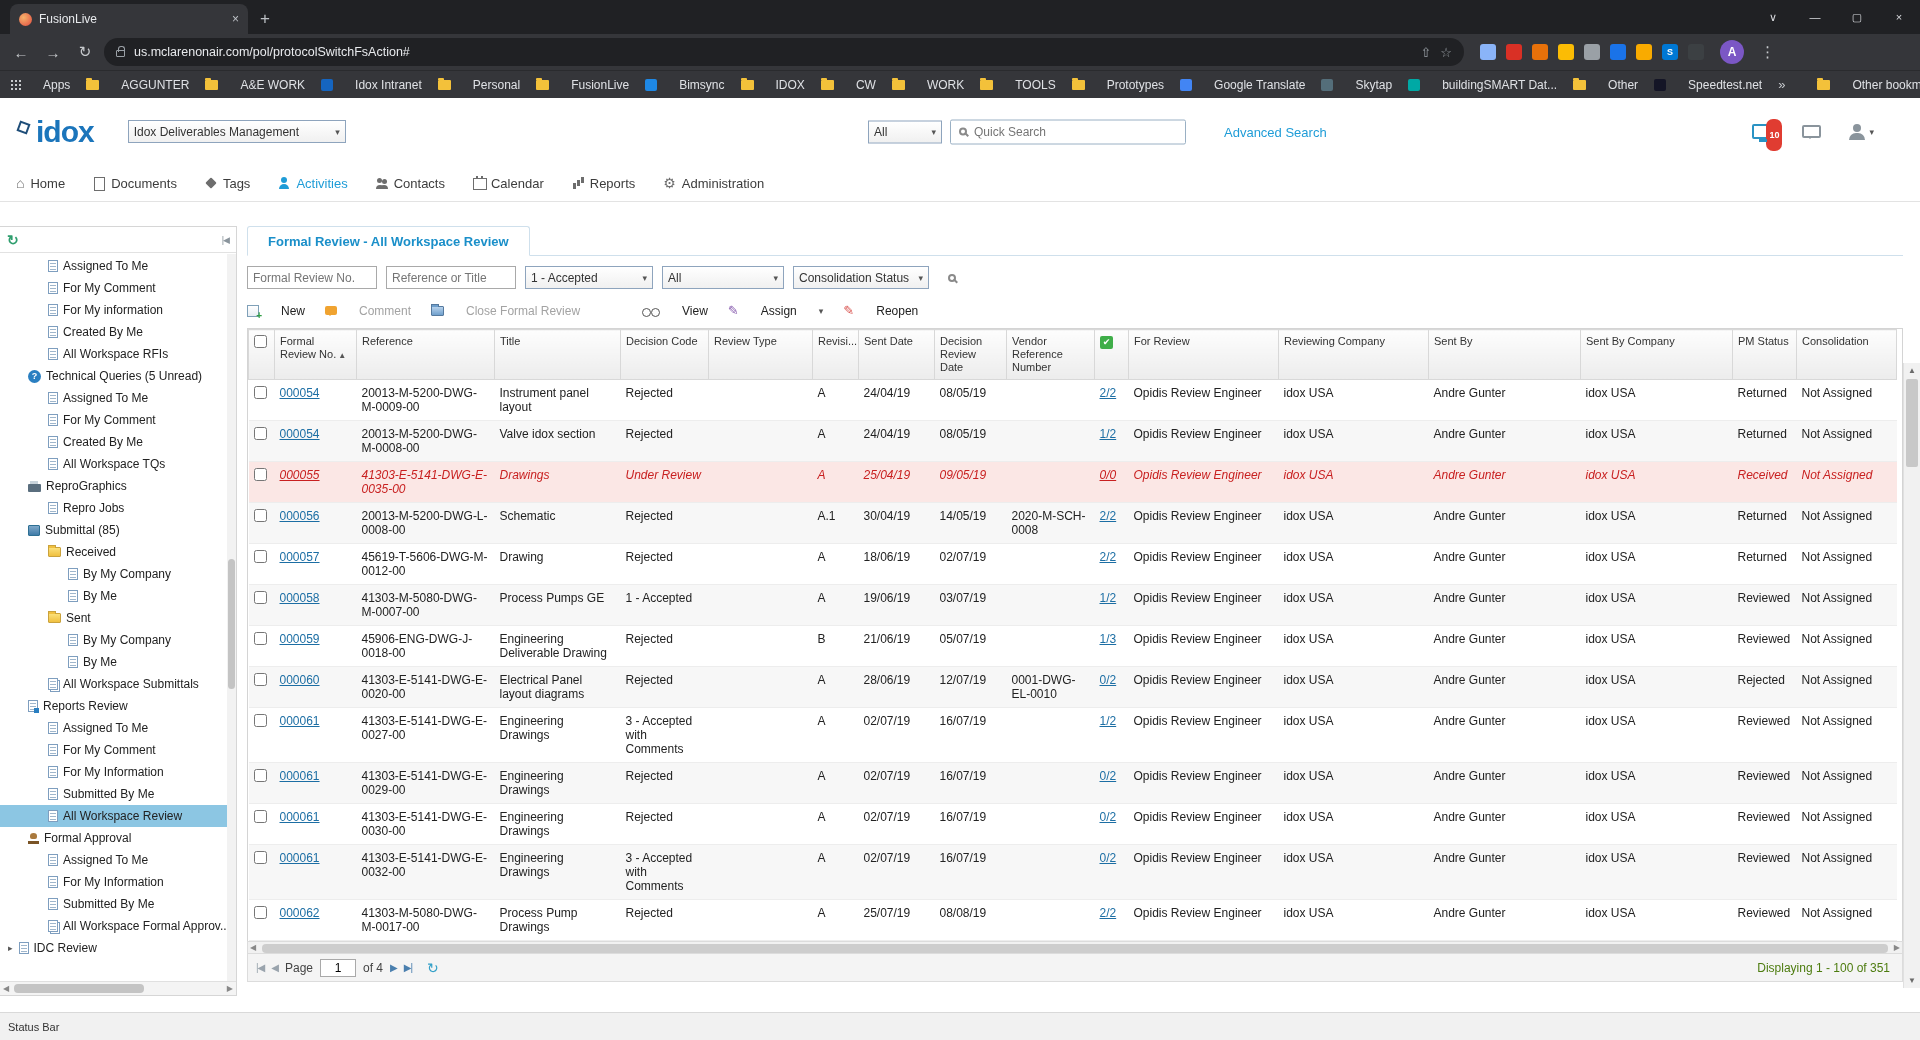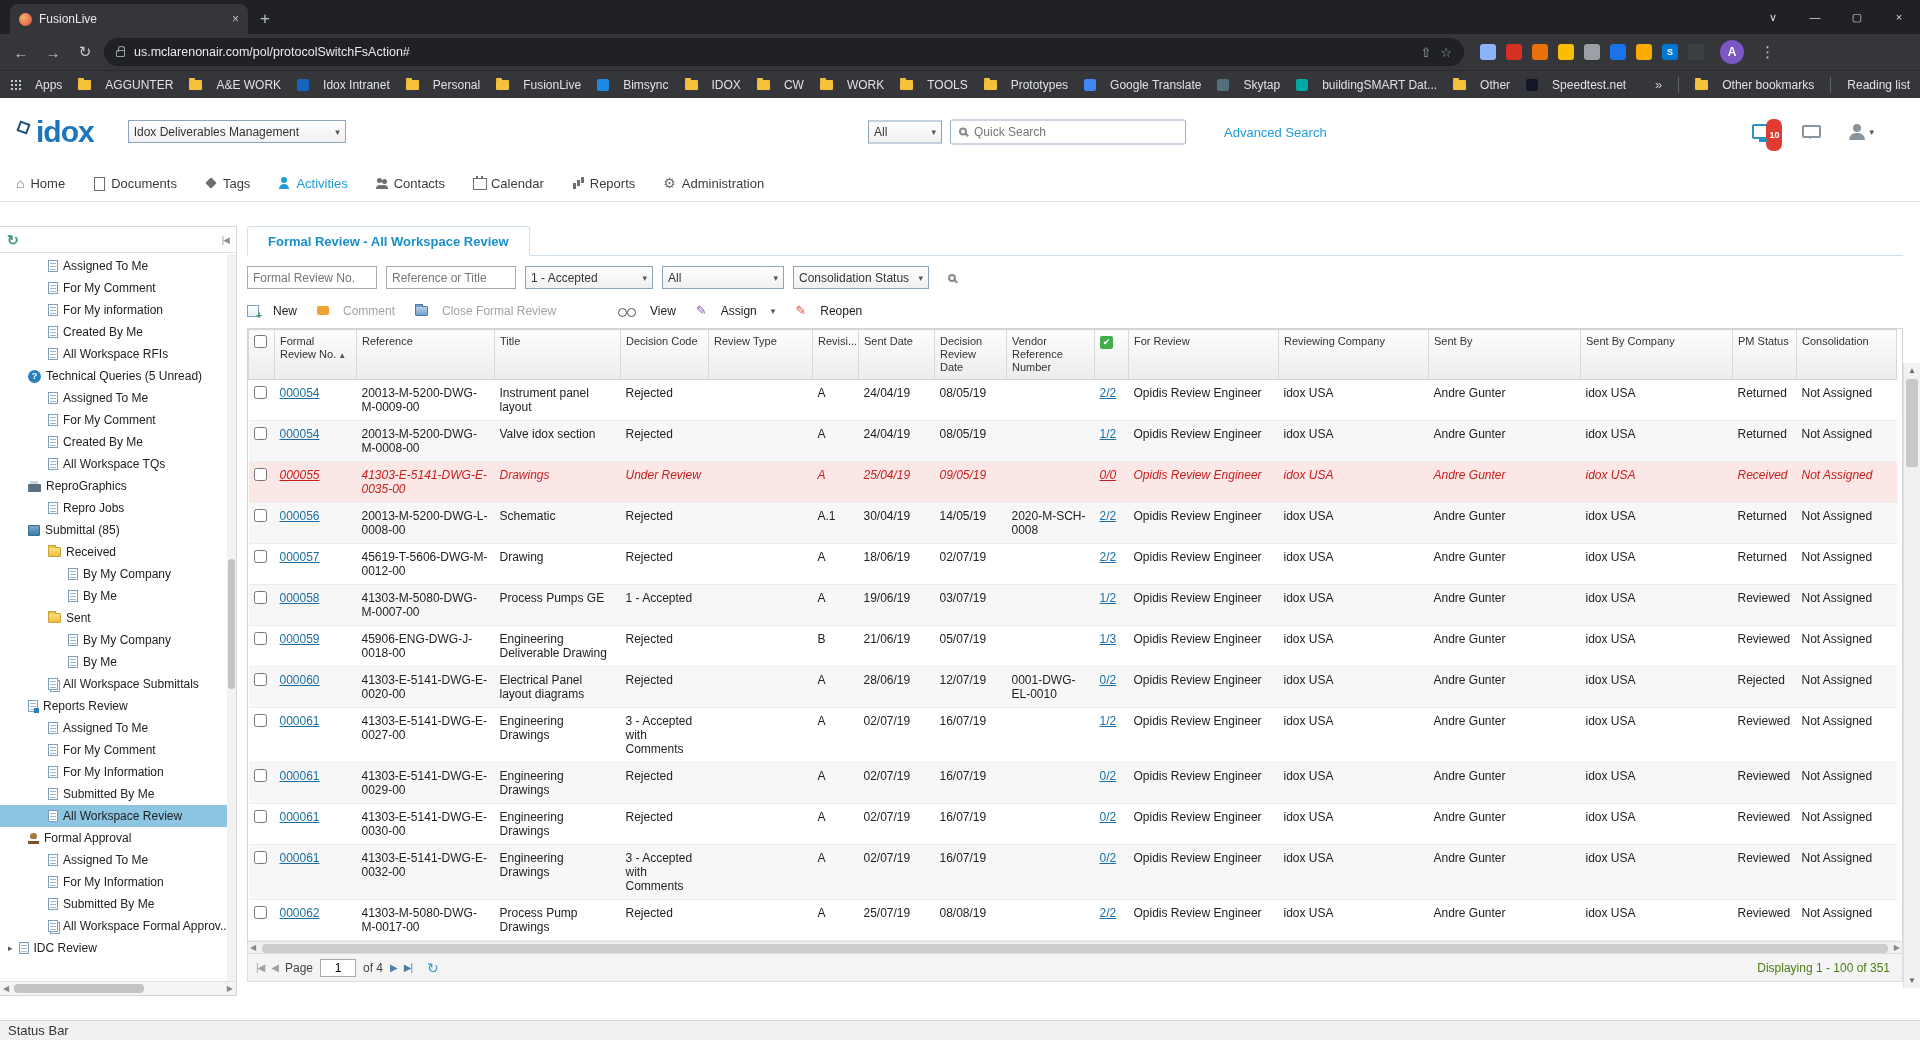--- a/index.html
+++ b/index.html
@@ -20,21 +20,21 @@
   .omnibox{width:1360px;height:28px;background:#202124;border-radius:14px;display:flex;align-items:center;gap:9px;padding:0 12px;color:#e8eaed;font-size:12.5px}
   .i-lock{width:9px;height:7px;border:1.5px solid #9aa0a6;border-radius:1px;position:relative;margin-top:3px}
   .i-lock::before{content:"";position:absolute;top:-5px;left:1px;width:5px;height:5px;border:1.5px solid #9aa0a6;border-bottom:none;border-radius:3px 3px 0 0}
   .omni-url{flex:1;white-space:nowrap;overflow:hidden}
   .omni-ic{color:#9aa0a6;font-size:13px}
   .ext-row{display:flex;align-items:center;gap:10px;margin-left:10px}
   .ext-ic{width:16px;height:16px;border-radius:3px;display:flex;align-items:center;justify-content:center;color:#fff;font-size:9px;font-weight:700}
   .avatar{width:24px;height:24px;border-radius:50%;background:#7b57c5;color:#fff;display:flex;align-items:center;justify-content:center;font-size:12px;font-weight:700;margin-left:10px}
   .menu-dots{color:#c7cacd;font-size:15px;margin:0 6px 0 10px}
   .bookmarks{height:28px;background:#35363a;border-top:1px solid #2a2b2e;display:flex;align-items:center;padding:0 10px;gap:16px;color:#dfe1e5;font-size:12px;flex:0 0 auto}
-  .bm{display:flex;align-items:center;gap:14px;white-space:nowrap}
+  .bm{display:flex;align-items:center;gap:22px;white-space:nowrap}
   .bm-folder{width:13px;height:10px;background:#f3c13a;border-radius:1px;position:relative;flex:0 0 auto}
   .bm-folder::before{content:"";position:absolute;top:-2px;left:0;width:6px;height:2px;background:#f3c13a;border-radius:1px 1px 0 0}
   .bm-site{width:12px;height:12px;border-radius:2px;flex:0 0 auto}
   .i-apps{width:11px;height:11px;background-image:radial-gradient(#c7cacd 1.2px,transparent 1.4px);background-size:4px 4px}
   .bm-overflow{color:#c7cacd;font-size:13px;margin-left:auto}
   .bm-sep{width:1px;height:16px;background:#5f6368}
 
   
   .app-header{height:67px;background:#fff;display:flex;align-items:center;padding:0 18px;position:relative;flex:0 0 auto}
   .logo{display:flex;align-items:flex-end;gap:7px;margin-right:34px}
@@ -111,21 +111,21 @@
   
   .main{flex:1;min-width:0;padding:0 17px 16px 10px;display:flex;flex-direction:column;position:relative}
   .content-tab-row{height:30px;border-bottom:1px solid #cfe0ec;display:flex;flex:0 0 auto}
   .content-tab{border:1px solid #cfe0ec;border-bottom:1px solid #fff;border-radius:3px 3px 0 0;background:#fff;padding:0 20px;display:flex;align-items:center;font-size:13px;font-weight:700;color:#1a8fc9;margin-bottom:-1px}
   .filters{margin-top:10px;display:flex;align-items:center;gap:9px;flex:0 0 auto}
   .filter-input{width:130px;height:23px;border:1px solid #a9a9a9;font-size:12px;padding:0 5px;color:#444;font-family:"Liberation Sans",sans-serif}
   .filter-dd{height:23px}
   .dd-decision{width:128px}.dd-scope{width:122px}.dd-consol{width:136px}
   .filter-search{margin-left:10px}
   .toolbar{margin-top:14px;display:flex;align-items:center;gap:20px;font-size:12px;color:#222;flex:0 0 auto}
-  .tb-btn{display:flex;align-items:center;gap:14px;cursor:default}
+  .tb-btn{display:flex;align-items:center;gap:22px;cursor:default}
   .tb-btn.disabled{color:#a3a3a3}
   .tb-btn .tbi{display:inline-flex;flex:0 0 auto}
   .tb-view{margin-left:42px}
   .tbi-new{width:12px;height:12px;border:1px solid #7fa0b8;background:linear-gradient(#fff,#e8eef4);position:relative}
   .tbi-new::after{content:"+";position:absolute;right:-4px;bottom:-5px;color:#2f9e44;font-size:10px;font-weight:700}
   .tbi-comment{width:12px;height:9px;background:#f0a330;border-radius:2px;position:relative}
   .tbi-comment::after{content:"";position:absolute;bottom:-4px;left:2px;border:3px solid transparent;border-top-color:#f0a330}
   .tbi-folderb{width:13px;height:10px;background:linear-gradient(#b7d2ec,#6f9fcc);border:1px solid #55799e;border-radius:1px;position:relative}
   .tbi-folderb::before{content:"";position:absolute;top:-3px;left:-1px;width:6px;height:2px;background:#6f9fcc;border:1px solid #55799e;border-bottom:none}
   .tbi-view{width:18px;height:8px;position:relative;margin-top:2px}
@@ -155,21 +155,21 @@
   .page-input{width:36px;height:18px;border:1px solid #a9a9a9;text-align:center;font-size:12px;font-family:"Liberation Sans",sans-serif}
   .pg-refresh{color:#33a0c8;font-size:14px;margin-left:8px}
   .displaying{margin-left:auto;color:#4d7c0f;padding-right:4px}
 
   
   .grid-vscroll{position:absolute;right:0;top:137px;width:17px;height:625px;background:#f1f1f1;border-left:1px solid #e0e0e0}
   .gv-arrow{height:15px;display:flex;align-items:center;justify-content:center;font-size:8px;color:#6a6a6a}
   .gv-thumb{position:absolute;left:2px;right:2px;top:16px;height:88px;background:#c8c8c8;border-radius:2px}
   .gv-down{position:absolute;bottom:0;left:0;right:0}
 
-  .status-bar{height:20px;background:#f1f1f1;border-top:1px solid #d9d9d9;display:flex;align-items:center;padding:0 8px;font-size:13px;color:#333;flex:0 0 auto}
+  .status-bar{height:28px;background:#f1f1f1;border-top:1px solid #d9d9d9;display:flex;align-items:center;padding:0 8px;font-size:11px;color:#333;flex:0 0 auto}
 </style>
 </head>
 <body>
 
 <div class="screen">
 
   <div class="titlebar">
     <div class="tab">
       <span class="tab-fav"></span>
       <span class="tab-title">FusionLive</span>

